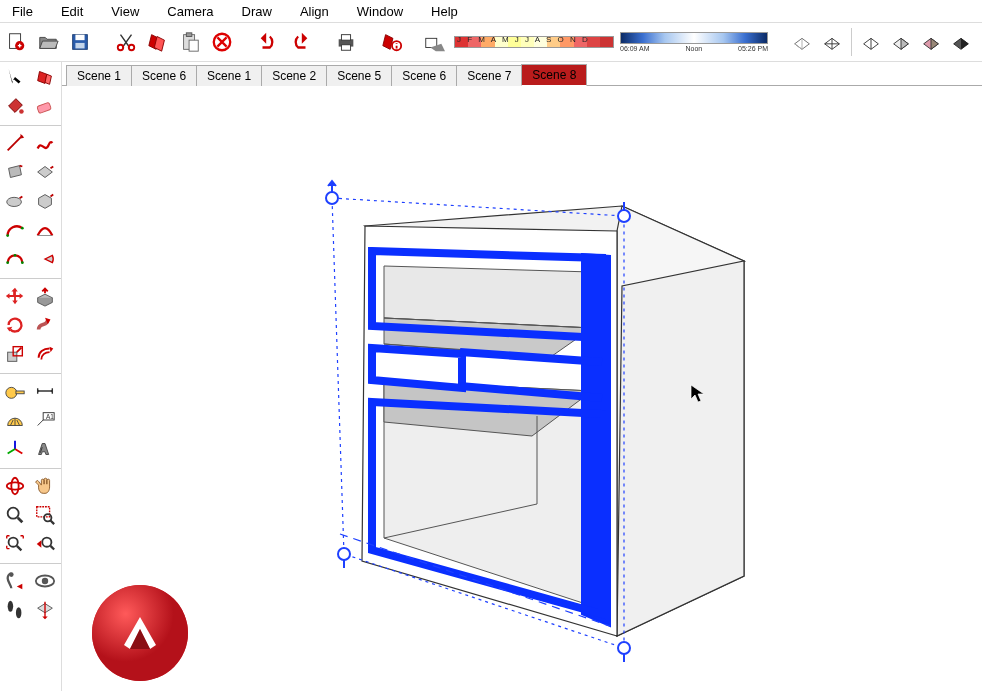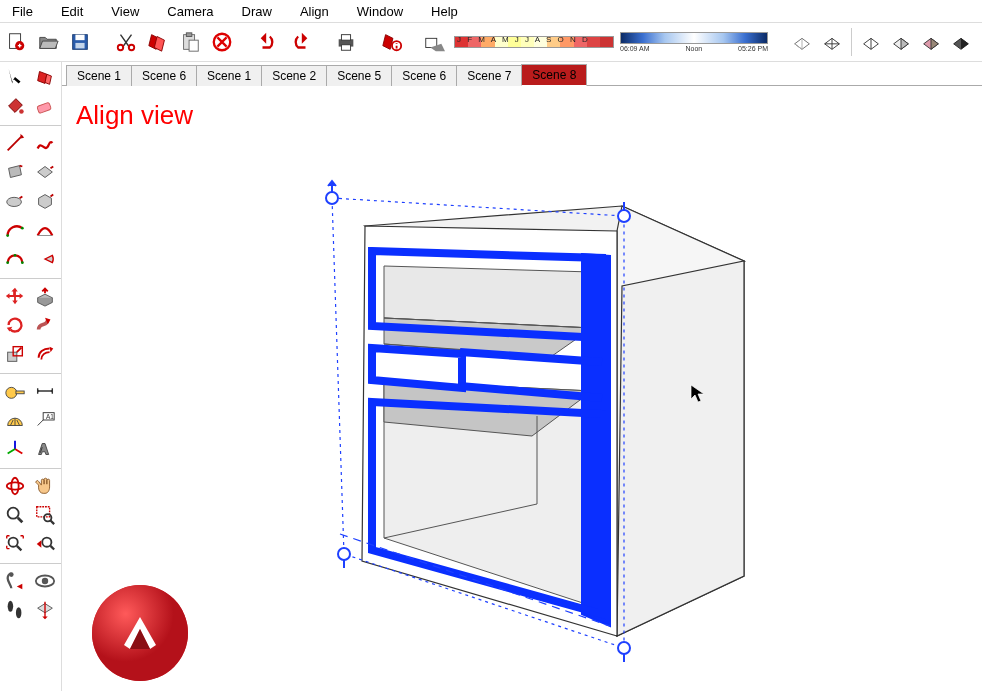--- a/index.html
+++ b/index.html
@@ -491,21 +491,20 @@
       <div class="scene-tab">Scene 6</div>
       <div class="scene-tab">Scene 1</div>
       <div class="scene-tab">Scene 2</div>
       <div class="scene-tab">Scene 5</div>
       <div class="scene-tab">Scene 6</div>
       <div class="scene-tab">Scene 7</div>
       <div class="scene-tab active">Scene 8</div>
     </div>
 
     <div class="viewport">
-      <div class="overlay-text">Align view</div>
 
       <svg width="920" height="605" style="position:absolute;top:0;left:0">
 
         <g stroke="#333" stroke-width="1.2" fill="#f8f8f8">
 
           <polygon points="303,140 560,120 682,175 420,200" fill="#f2f2f2"></polygon>
 
           <polygon points="560,120 682,175 682,490 555,550 555,145" fill="#f6f6f6"></polygon>
           <polygon points="682,175 682,490 555,550 560,200" fill="#f0f0f0"></polygon>
 

